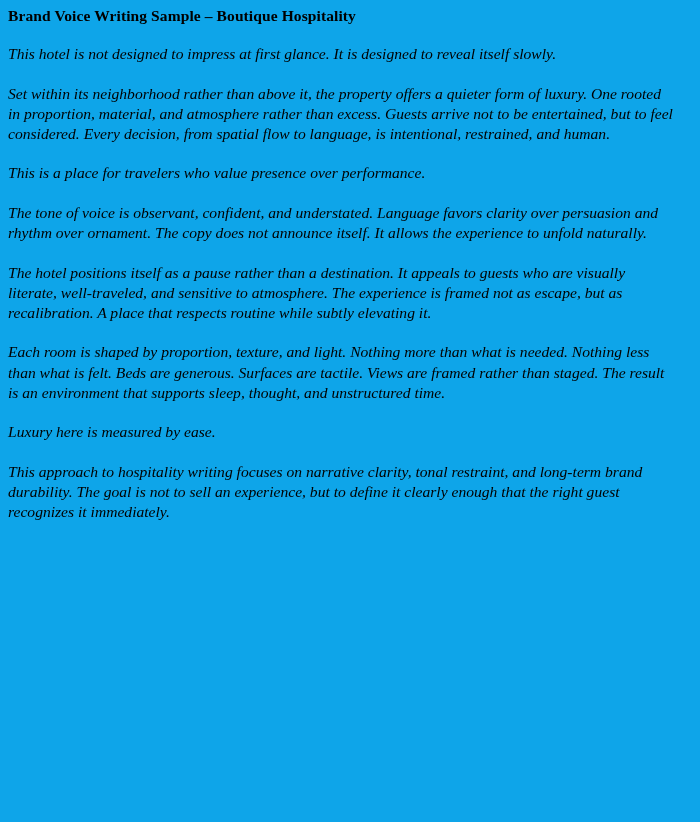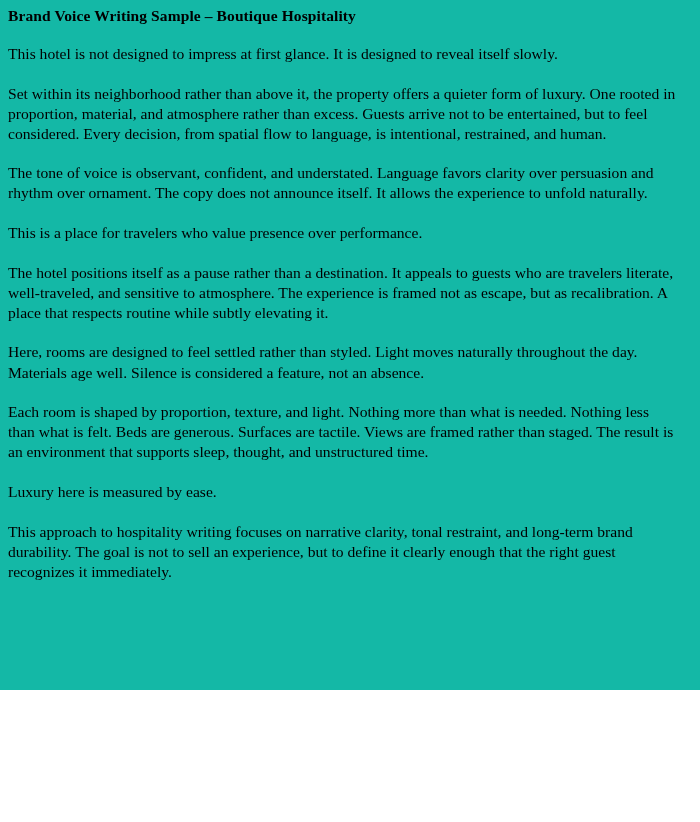--- a/index.html
+++ b/index.html
@@ -10,41 +10,42 @@
   body {
     width: 700px;
     height: 822px;
     overflow: hidden;
     font-family: "Liberation Serif", "DejaVu Serif", serif;
     color: #000000;
     -webkit-font-smoothing: antialiased;
   }
   .page {
     width: 700px;
-    height: 690px;
+    height: 822px;
     box-sizing: border-box;
     padding: 6px 24px 0 8px;
-    background: #14b8a6;
+    background: #0ea5e9;
     position: relative;
   }
   .doc-title {
     font-size: 15.5px;
     font-weight: bold;
     line-height: 20px;
     margin: 0 0 18px 0;
     letter-spacing: 0.1px;
     white-space: nowrap;
   }
   .para {
     font-size: 15.6px;
     line-height: 20.1px;
     margin: 0 0 19.5px 0;
     text-align: left;
     max-width: 681px;
     text-rendering: optimizeLegibility;
+    font-style: italic;
   }
   .para:last-child {
     margin-bottom: 12px;
   }
   
   .caret {
     display: inline-block;
     width: 1px;
     height: 15px;
     background: #000000;
@@ -56,29 +57,28 @@
 <body>
 
 <div class="page">
 
   <h1 class="doc-title">Brand Voice Writing Sample – Boutique Hospitality</h1>
 
   <p class="para">This hotel is not designed to impress at first glance. It is designed to reveal itself slowly.</p>
 
   <p class="para">Set within its neighborhood rather than above it, the property offers a quieter form of luxury. One rooted in proportion, material, and atmosphere rather than excess. Guests arrive not to be entertained, but to feel considered. Every decision, from spatial flow to language, is intentional, restrained, and human.</p>
 
+  <p class="para">This is a place for travelers who value presence over performance.</p>
+
   <p class="para">The tone of voice is observant, confident, and understated. Language favors clarity over persuasion and rhythm over ornament. The copy does not announce itself. It allows the experience to unfold naturally.</p>
 
-  <p class="para">This is a place for travelers who value presence over performance.</p>
-
-  <p class="para">The hotel positions itself as a pause rather than a destination. It appeals to guests who are travelers literate, well-traveled, and sensitive to atmosphere. The experience is framed not as escape, but as recalibration. A place that respects routine while subtly elevating it.</p>
+  <p class="para">The hotel positions itself as a pause rather than a destination. It appeals to guests who are visually literate, well-traveled, and sensitive to atmosphere. The experience is framed not as escape, but as recalibration. A place that respects routine while subtly elevating it.</p>
 
 
 
-  <p class="para">Here, rooms are designed to feel settled rather than styled. Light moves naturally throughout the day. Materials age well. Silence is considered a feature, not an absence.</p>
 
 
   <p class="para">Each room is shaped by proportion, texture, and light. Nothing more than what is needed. Nothing less than what is felt. Beds are generous. Surfaces are tactile. Views are framed rather than staged. The result is an environment that supports sleep, thought, and unstructured time.</p>
 
   <p class="para">Luxury here is measured by ease.</p>
 
   <p class="para">This approach to hospitality writing focuses on narrative clarity, tonal restraint, and long-term brand durability. The goal is not to sell an experience, but to define it clearly enough that the right guest recognizes it immediately.</p>
 
 </div>
 

